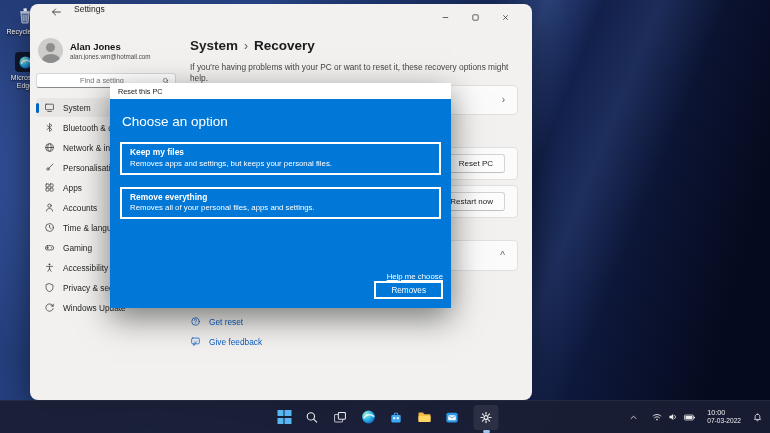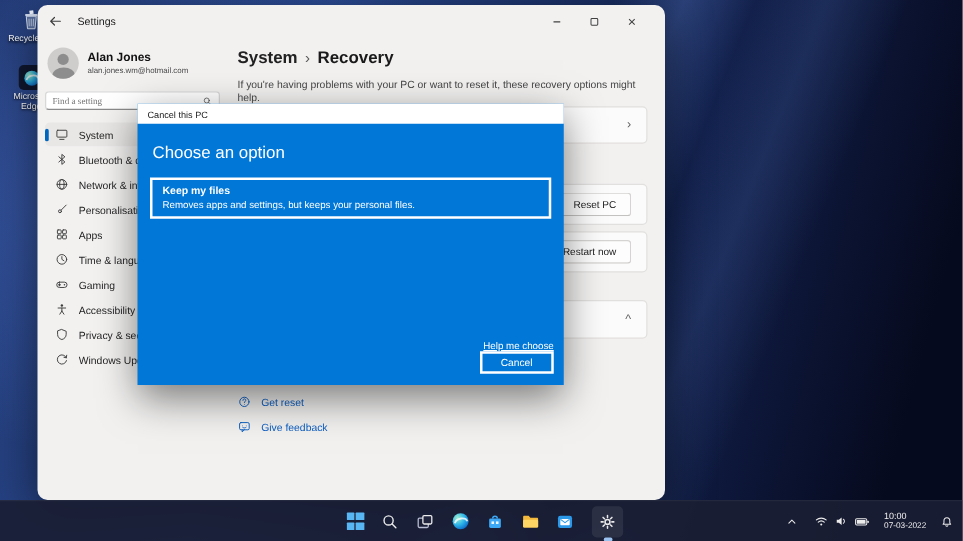--- a/index.html
+++ b/index.html
@@ -17,36 +17,36 @@
   
   .desktop-icon{position:absolute;width:46px;text-align:center;cursor:pointer;z-index:2;}
   .desktop-icon .di-glyph{display:flex;justify-content:center;}
   .desktop-icon .di-label{display:block;margin-top:2px;font-size:7px;line-height:1.2;color:#fff;text-shadow:0 1px 2px rgba(0,0,0,.95);}
   .di-recycle{left:2px;top:6px;}
   .di-edge{left:2px;top:52px;}
   .edge-tile{width:20px;height:20px;border-radius:4px;background:#10182e;display:flex;align-items:center;justify-content:center;}
 
   
   .win{position:absolute;left:30px;top:4px;width:502px;height:396px;background:#f2f1f0;border-radius:8px;box-shadow:0 10px 36px rgba(0,0,0,.55);overflow:hidden;z-index:10;}
-  .titlebar{position:absolute;top:0;left:0;right:12px;height:26px;display:flex;align-items:center;padding-left:6px;gap:10px;}
+  .titlebar{position:absolute;top:0;left:0;right:12px;height:26px;display:flex;align-items:flex-start;padding-left:18px;gap:10px;}
   .back-btn{width:16px;height:16px;display:flex;align-items:center;justify-content:center;cursor:pointer;border-radius:3px;}
   .win-title{font-size:8.5px;color:#1b1b1b;}
   .win-controls{position:absolute;right:0;top:0;height:26px;display:flex;}
   .wc{width:30px;height:26px;display:flex;align-items:center;justify-content:center;cursor:pointer;}
 
   
   .sidebar{position:absolute;left:0;top:26px;width:152px;bottom:0;padding:4px 6px;}
   .profile{display:flex;align-items:center;gap:7px;padding:4px 2px 8px;cursor:pointer;}
   .avatar{width:25px;height:25px;border-radius:50%;background:#cfcdcb;position:relative;overflow:hidden;flex:0 0 25px;}
   .avatar::before{content:"";position:absolute;left:8px;top:5px;width:9px;height:9px;border-radius:50%;background:#8d8d8d;}
   .avatar::after{content:"";position:absolute;left:3.5px;top:16px;width:18px;height:12px;border-radius:50%;background:#8d8d8d;}
   .profile-name{font-size:9.5px;font-weight:bold;color:#111;}
   .profile-email{font-size:6.3px;color:#4a4a4a;margin-top:1px;white-space:nowrap;overflow:hidden;}
   .searchbox{display:flex;align-items:center;height:15px;background:#fff;border:1px solid #d8d8d8;border-bottom-color:#8a8a8a;border-radius:3px;margin:2px 0 10px;padding:0 5px;}
-  .searchbox input{flex:1;border:none;outline:none;font-size:7.3px;color:#333;background:transparent;font-family:Liberation Serif, serif;min-width:0;}
+  .searchbox input{flex:1;border:none;outline:none;font-size:7.3px;color:#333;background:transparent;font-family:Liberation Sans, sans-serif;min-width:0;text-align:center;}
   .nav-item{display:flex;align-items:center;gap:8px;height:19px;padding:0 8px;border-radius:4px;position:relative;font-size:8.3px;color:#1f1f1f;cursor:pointer;margin-bottom:1px;white-space:nowrap;overflow:hidden;}
   .nav-item .nav-label{overflow:hidden;text-overflow:ellipsis;}
   .nav-item.selected{background:#e9e7e5;}
   .nav-item.selected::before{content:"";position:absolute;left:0;top:4.5px;width:3px;height:10px;border-radius:2px;background:#0067c0;}
   .nav-icon{flex:0 0 11px;height:11px;}
   .icon-svg{stroke:#3d3d3d;stroke-width:1.1;fill:none;stroke-linecap:round;stroke-linejoin:round;}
 
   
   .main{position:absolute;left:152px;top:26px;right:0;bottom:0;}
   .breadcrumb{display:flex;align-items:baseline;gap:6px;padding:8px 0 0 8px;}
@@ -208,20 +208,27 @@
           <svg class="nav-icon icon-svg" viewBox="0 0 16 16">
               <rect x="2.8" y="2.8" width="4.4" height="4.4" rx="0.8"></rect>
               <rect x="8.8" y="2.8" width="4.4" height="4.4" rx="0.8"></rect>
               <rect x="2.8" y="8.8" width="4.4" height="4.4" rx="0.8"></rect>
               <rect x="8.8" y="8.8" width="4.4" height="4.4" rx="0.8"></rect>
             </svg>
           <span class="nav-label">Apps</span>
         </div>
         <div class="nav-item">
           <svg class="nav-icon icon-svg" viewBox="0 0 16 16">
+              <circle cx="8" cy="5.4" r="2.5"></circle>
+              <path d="M3.5 13.2 C3.5 10.6 5.5 9.5 8 9.5 C10.5 9.5 12.5 10.6 12.5 13.2"></path>
+            </svg>
+          <span class="nav-label">Accounts</span>
+        </div>
+        <div class="nav-item">
+          <svg class="nav-icon icon-svg" viewBox="0 0 16 16">
               <circle cx="8" cy="8" r="5.6"></circle>
               <path d="M8 4.8 V8 L10.4 9.6"></path>
             </svg>
           <span class="nav-label">Time &amp; language</span>
         </div>
         <div class="nav-item">
           <svg class="nav-icon icon-svg" viewBox="0 0 16 16">
               <rect x="2" y="5.4" width="12" height="6.2" rx="3.1"></rect>
               <path d="M5.2 7.2 V9.8 M3.9 8.5 H6.5"></path>
               <circle cx="11" cy="8.5" r="0.9" fill="#3d3d3d" stroke="none"></circle>
@@ -290,33 +297,37 @@
               <path d="M6 8.5 C7.2 9.5 8.8 9.5 10 8.5"></path>
           </svg>
           <span>Give feedback</span>
         </div>
       </div>
     </main>
   </div>
 
   <div class="dialog">
     <div class="dlg-titlebar">
-      <span class="dlg-title">Cancel this PC</span>
+      <span class="dlg-title">Reset this PC</span>
     </div>
     <div class="dlg-body">
       <h1 class="dlg-heading">Choose an option</h1>
       <div class="dlg-options">
         <div class="dlg-option">
           <div class="dlg-option-title">Keep my files</div>
           <div class="dlg-option-desc">Removes apps and settings, but keeps your personal files.</div>
         </div>
+        <div class="dlg-option">
+          <div class="dlg-option-title">Remove everything</div>
+          <div class="dlg-option-desc">Removes all of your personal files, apps and settings.</div>
+        </div>
       </div>
       <div class="dlg-footer">
         <span class="dlg-help">Help me choose</span>
-        <button class="dlg-cancel">Cancel</button>
+        <button class="dlg-cancel">Removes</button>
       </div>
     </div>
   </div>
 
   <div class="taskbar">
     <div class="tb-center">
       <span class="tb-icon">
         <span class="win-logo">
             <span></span>
             <span></span>

